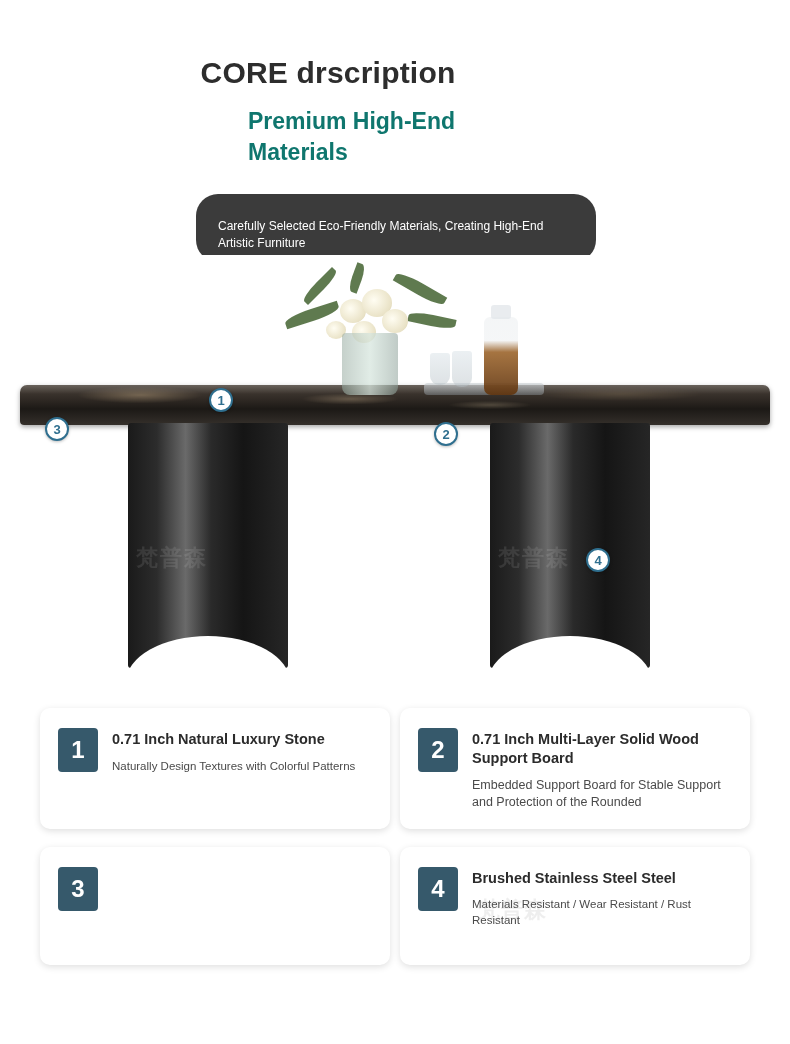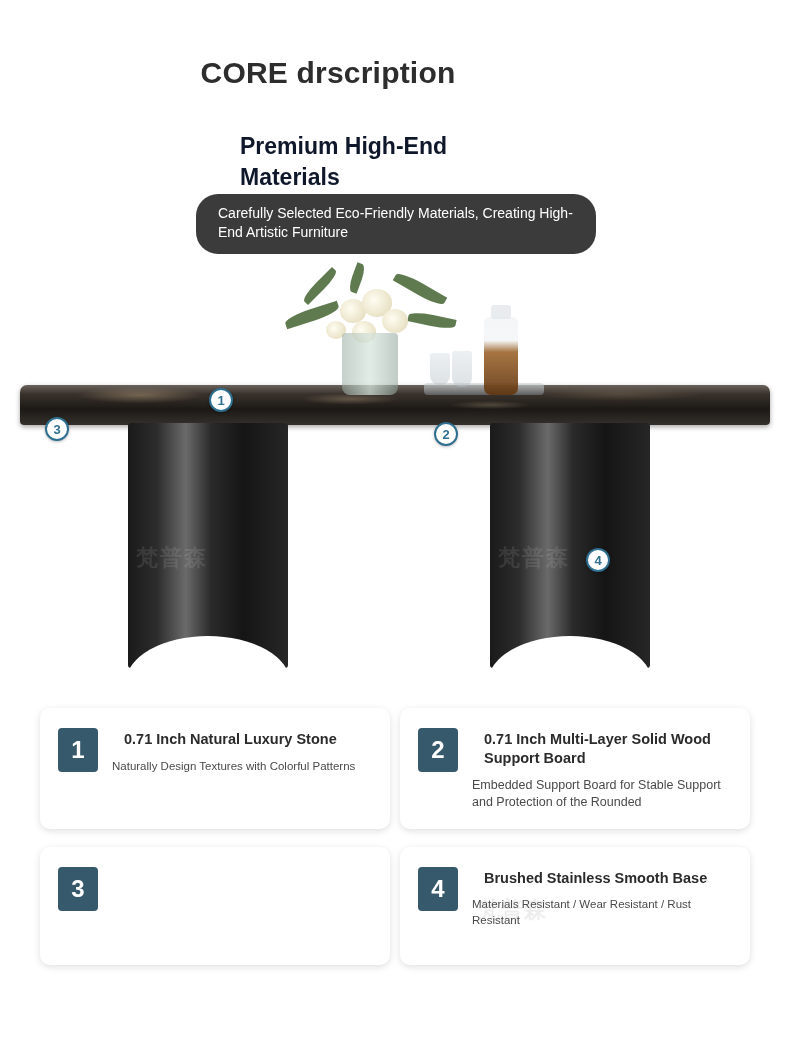--- a/index.html
+++ b/index.html
@@ -25,38 +25,37 @@
     width: 656px;
     text-align: center;
     font-size: 30px;
     font-weight: 700;
     color: #2d2d2d;
     letter-spacing: 0.2px;
   }
   .subtitle {
     position: absolute;
     top: 106px;
-    left: 240px;
+    left: 248px;
     width: 300px;
     font-size: 23px;
     font-weight: 700;
     line-height: 1.33;
-    color: #0f172a;
-    margin-top: 25px;
+    color: #0f766e;
   }
   .pill {
     position: absolute;
     top: 194px;
     left: 196px;
     width: 400px;
     background: #3b3b3b;
     border-radius: 22px;
-    padding: 10px 22px 11px 22px;
+    padding: 24px 22px 11px 22px;
     color: #ffffff;
-    font-size: 14px;
+    font-size: 12px;
     line-height: 1.38;
     font-weight: 400;
   }
 
   
   .photo {
     position: absolute;
     top: 255px;
     left: 0;
     width: 790px;
@@ -215,21 +214,20 @@
     display: flex; align-items: center; justify-content: center;
     font-size: 24px; font-weight: 700;
   }
   .card-body { padding-top: 2px; }
   .card-title {
     font-size: 14.5px;
     font-weight: 700;
     color: #2b2b2b;
     line-height: 1.28;
     margin-bottom: 10px;
-    margin-left: 12px;
   }
   .card-desc {
     font-size: 11.5px;
     color: #4a4a4a;
     line-height: 1.34;
   }
   .card-desc.wide { font-size: 12.5px; }
   .ghost-mark {
     position: absolute;
     left: 78px;
@@ -316,20 +314,20 @@
 
     <div class="card">
       <div class="card-num">3</div>
       <div class="card-body">
       </div>
     </div>
 
     <div class="card">
       <div class="card-num">4</div>
       <div class="card-body">
-        <div class="card-title">Brushed Stainless Smooth Base</div>
+        <div class="card-title">Brushed Stainless Steel Steel</div>
         <div class="card-desc">Materials Resistant / Wear Resistant / Rust Resistant</div>
       </div>
       <div class="ghost-mark">梵普森</div>
     </div>
 
   </div>
 </div>
 
 </body></html>

